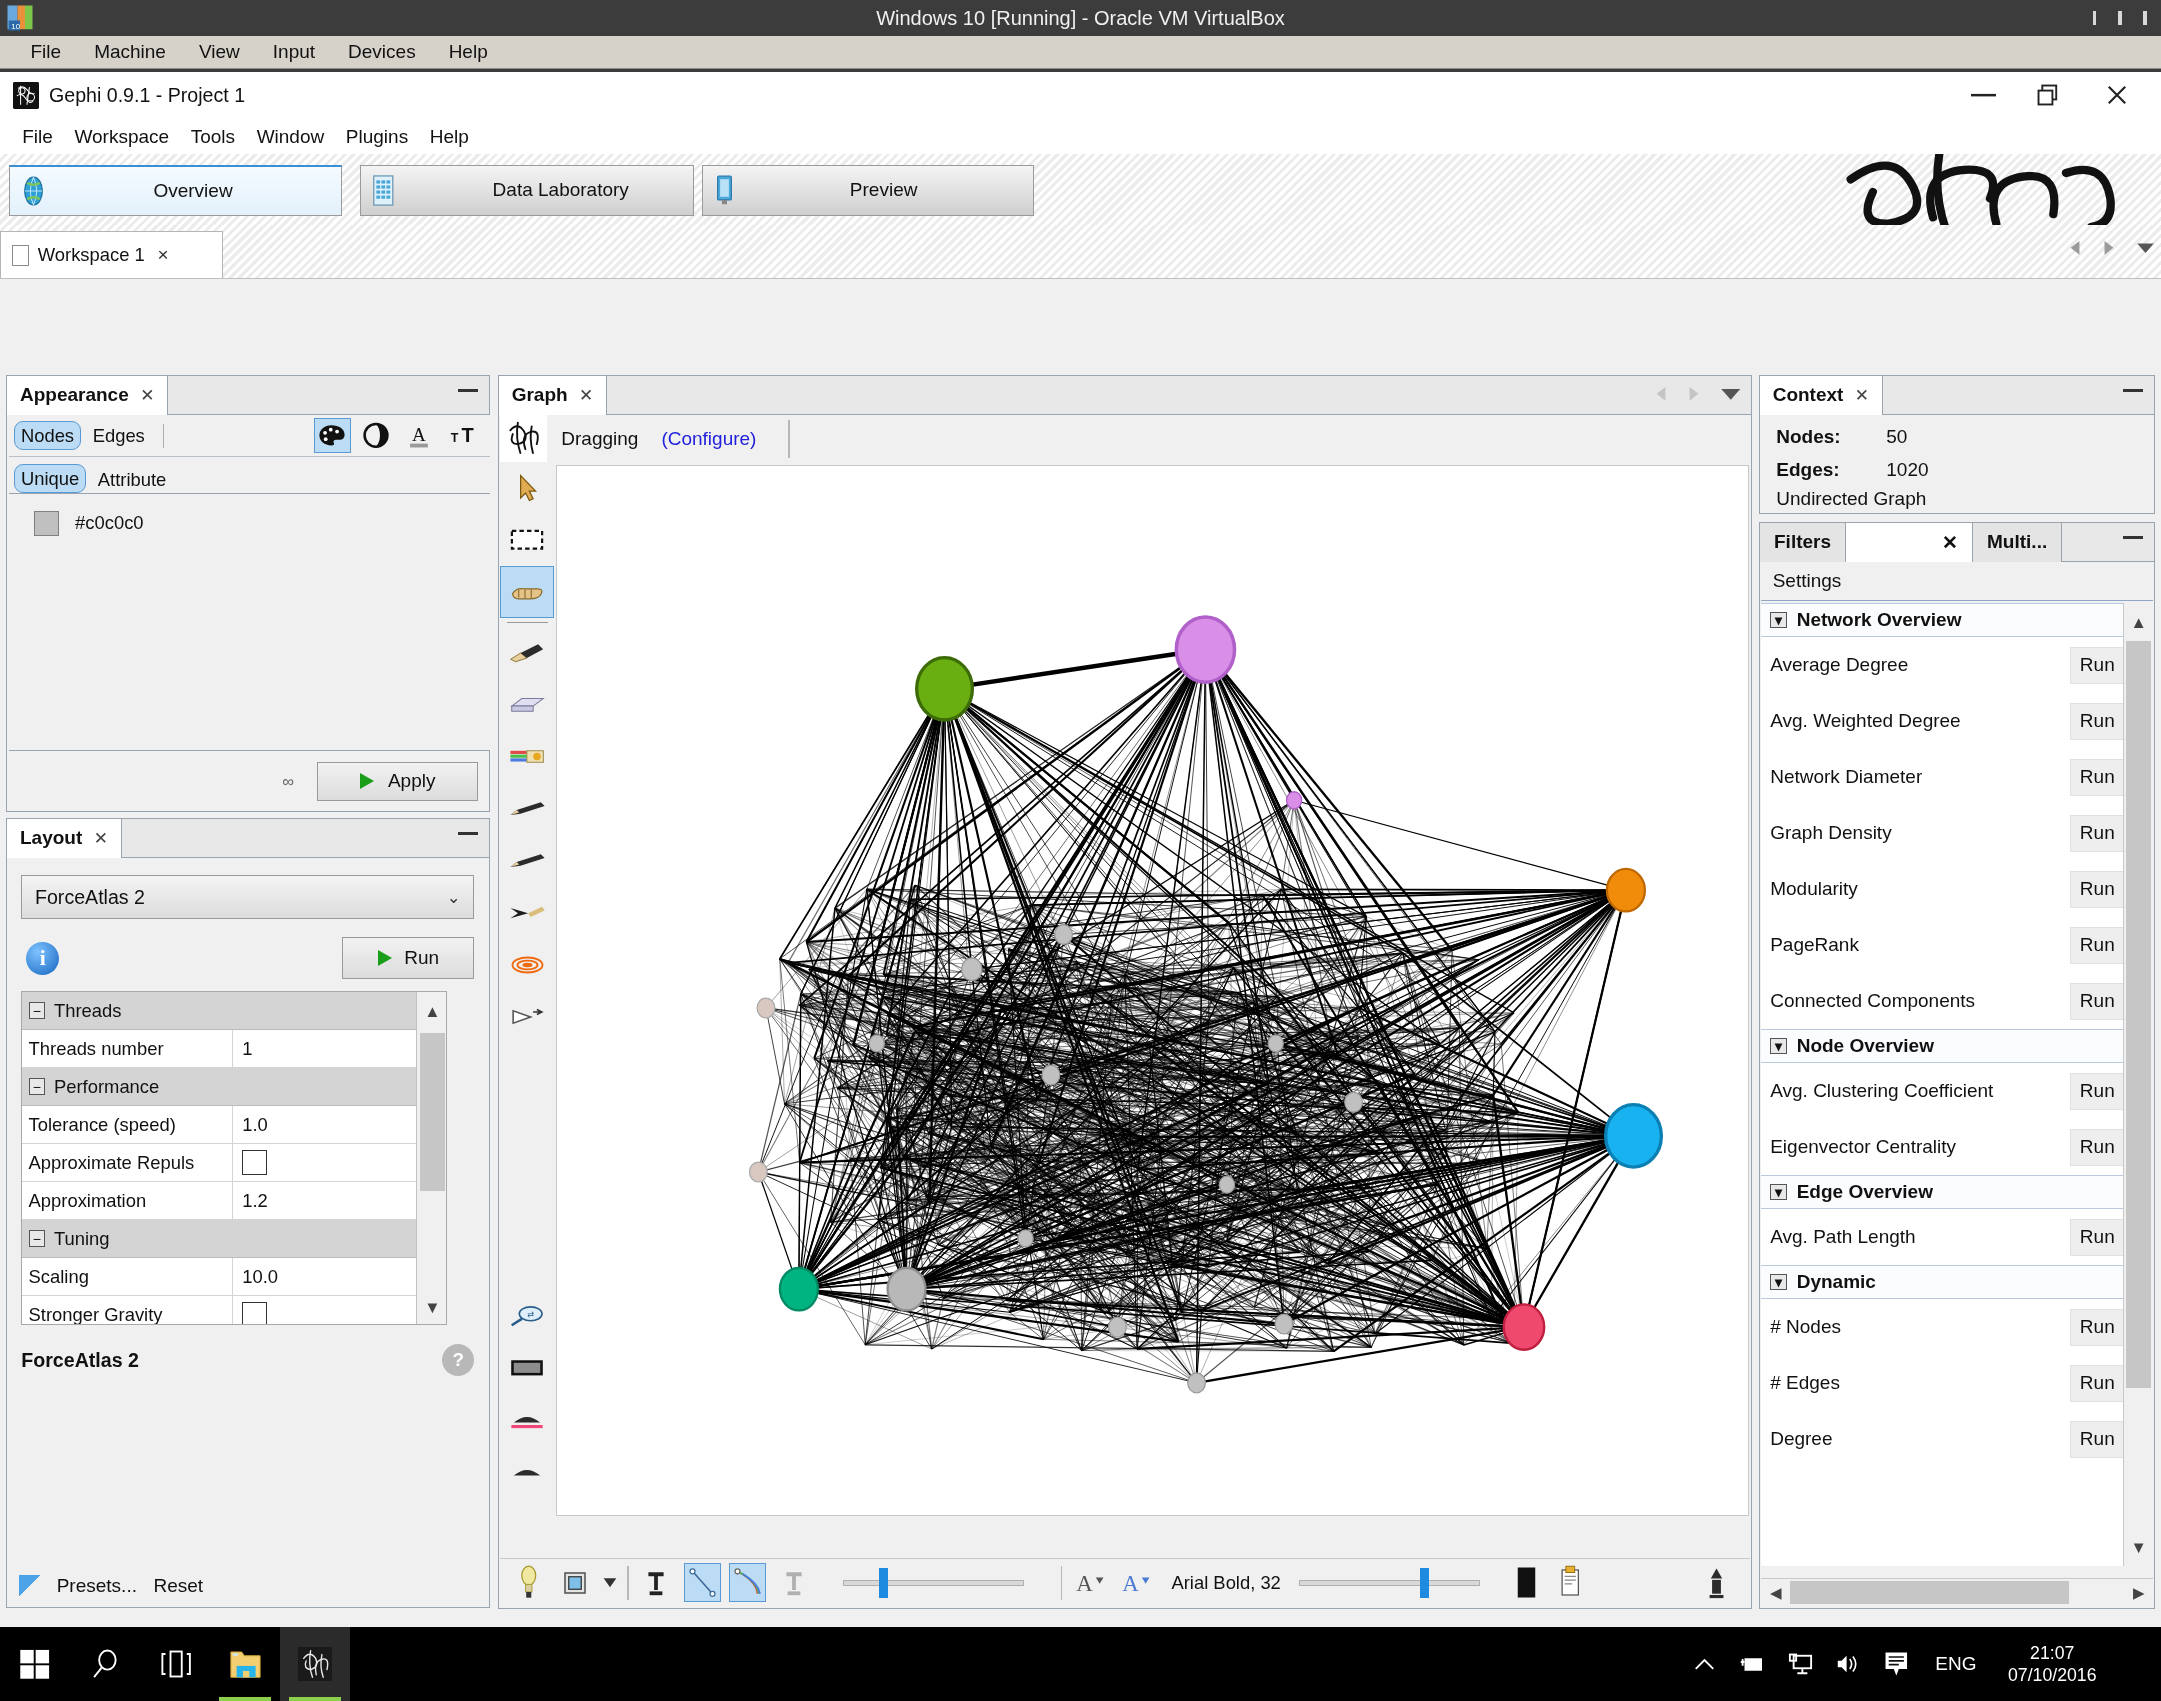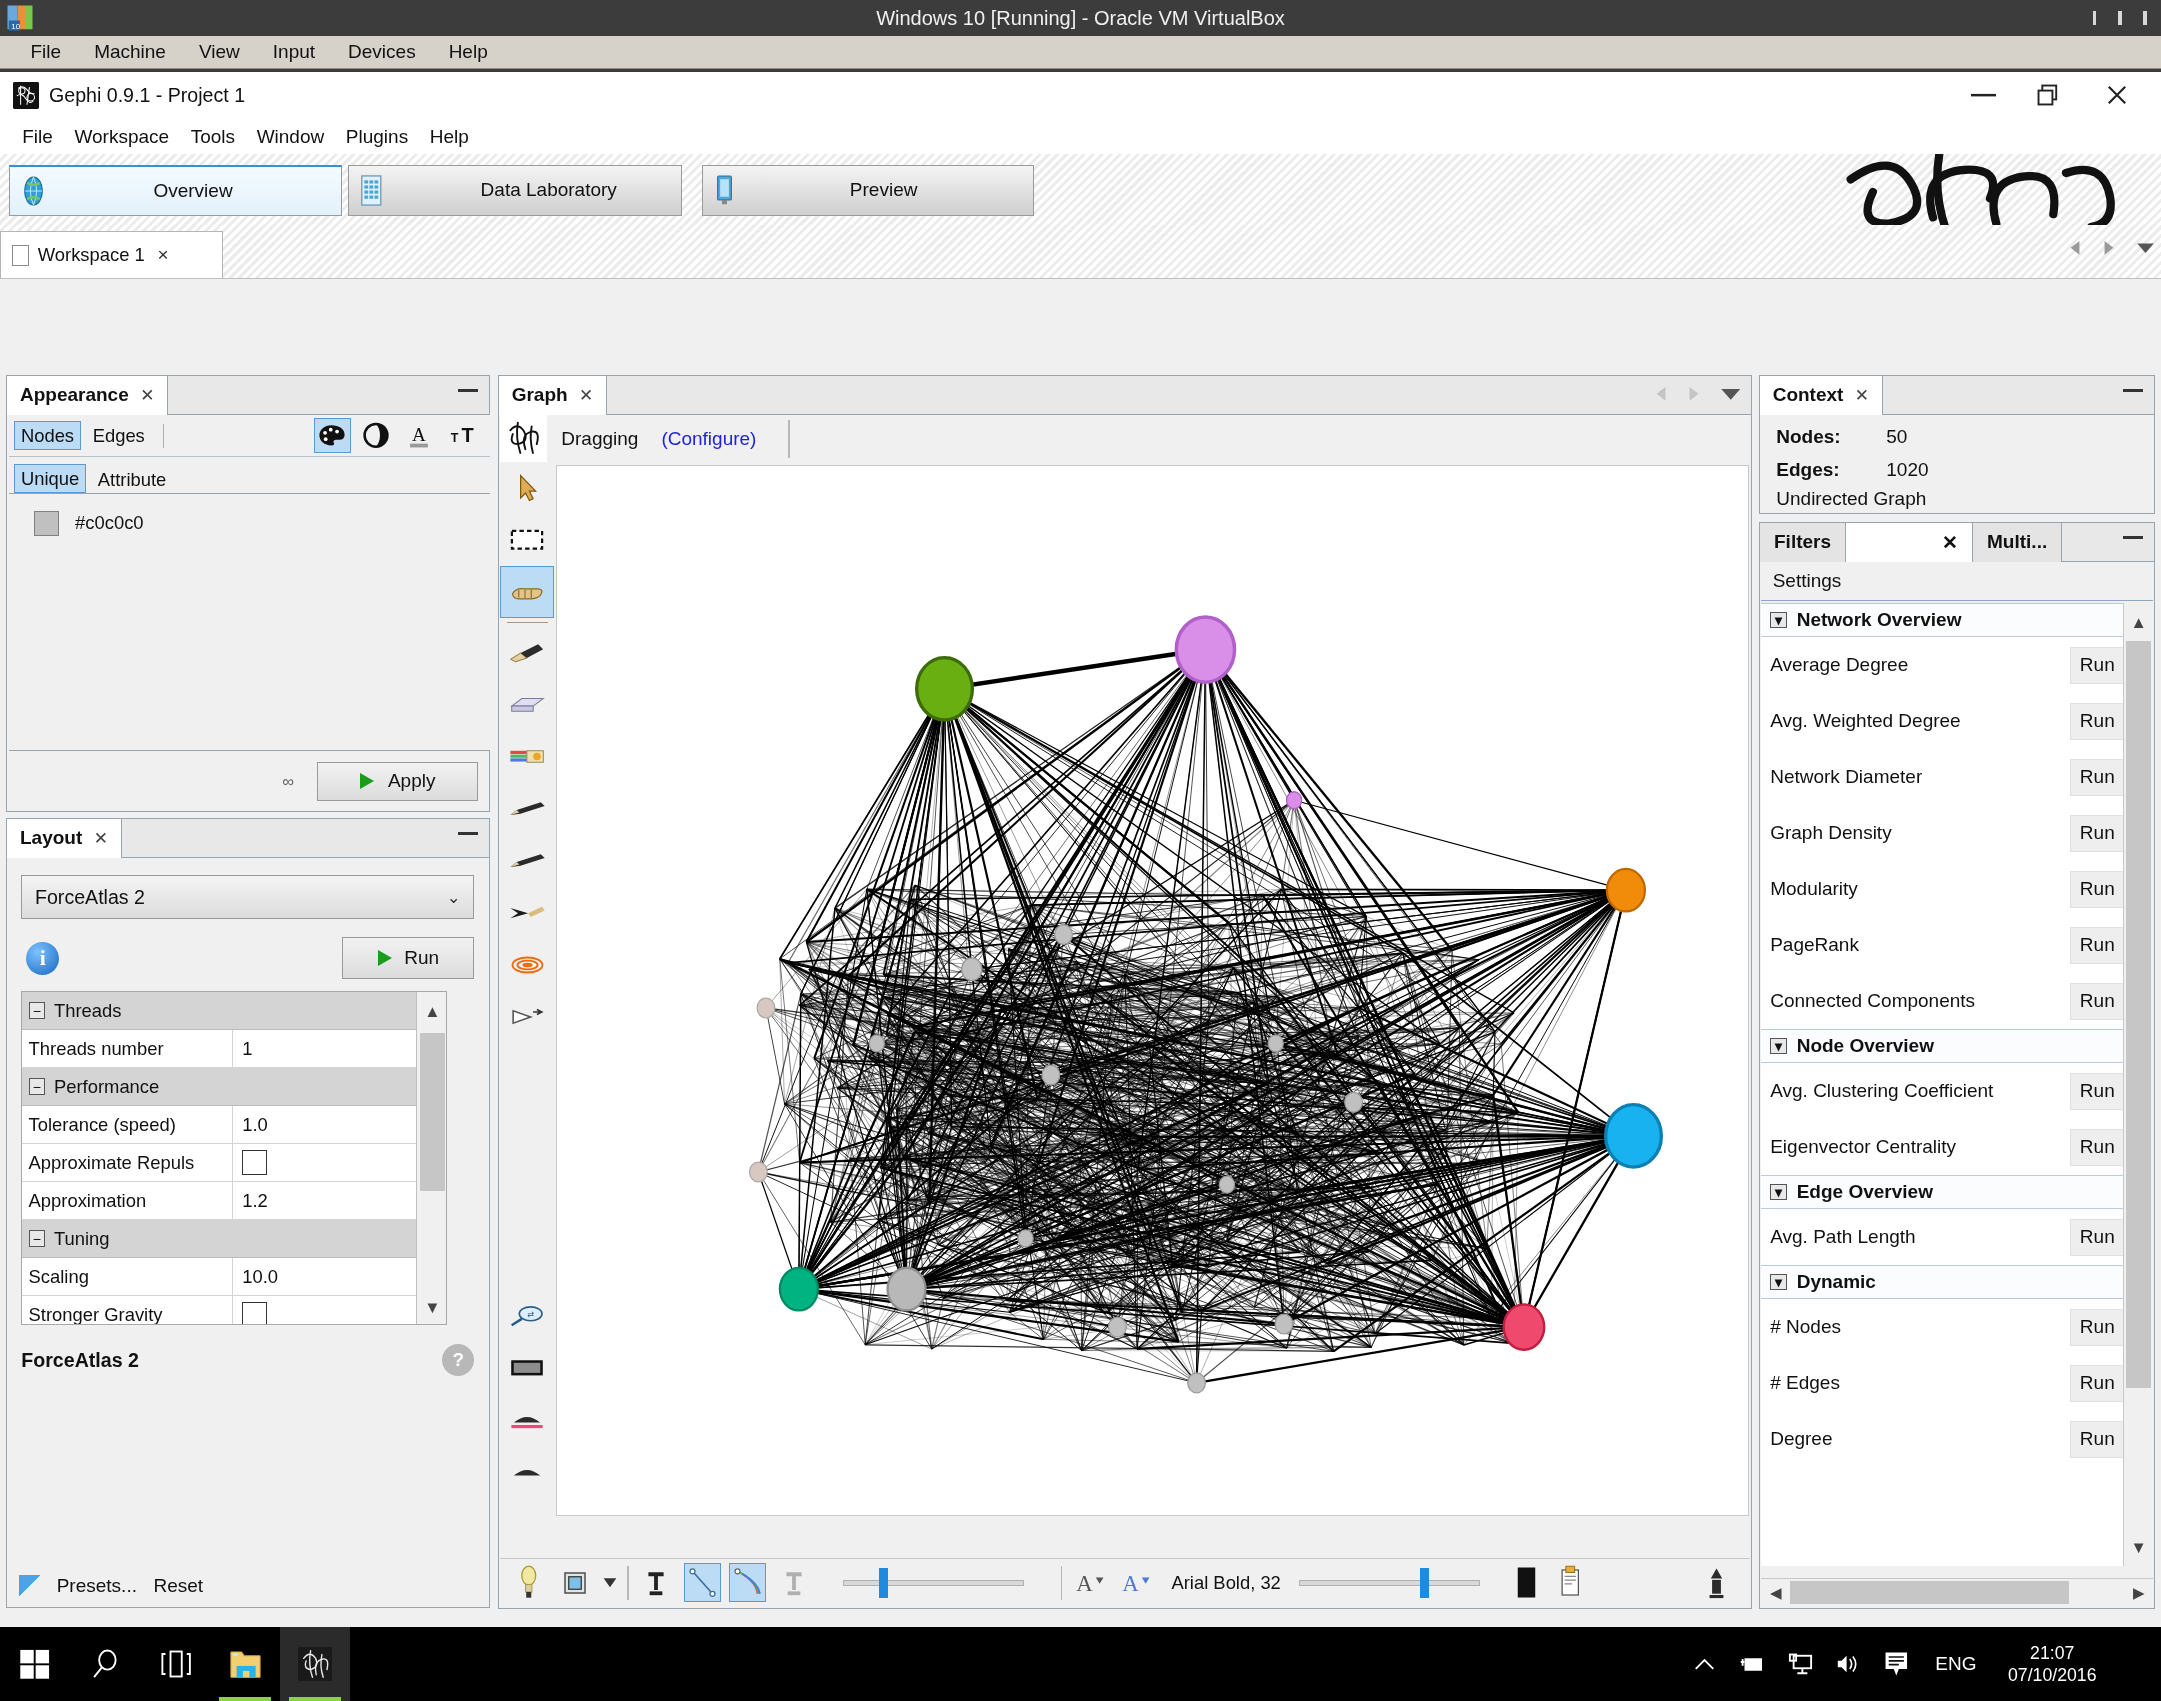--- a/index.html
+++ b/index.html
@@ -44,21 +44,21 @@
   #mode-tabs { position:absolute; left:0; top:82px; width:2161px; height:71px;
       background:#fde047; }
   #mode-tabs-hatch { position:absolute; left:0; top:0; width:2161px; height:71px;
       background:repeating-linear-gradient(135deg,#fff 0 3.2px,#ececec 3.2px 6.3px); }
   .mode-tab { position:absolute; top:10.8px; height:51px; border:1.3px solid #9a9a9a;
       display:flex; align-items:center; padding-left:8.9px; gap:11.4px;
       background:linear-gradient(#f4f4f4,#cfcfcf); font-size:19px; color:#111; }
   .mode-tab.active { background:linear-gradient(#f4fbff,#e3f1fb); border-top:2.5px solid #3a8fd0; }
   .mode-tab-label { flex:1; text-align:center; padding-right:14px; }
   #tab-overview { left:8.9px; width:333px; }
-  #tab-datalab  { left:348px; width:334px;gap:46px; }
+  #tab-datalab  { left:360px; width:334px;gap:46px; }
   #tab-preview  { left:702px; width:332px; }
 
   
   #workspace-bar { position:absolute; left:0; top:153px; width:2161px; height:54px;
       background:repeating-linear-gradient(135deg,#fff 0 3.2px,#ececec 3.2px 6.3px);
       border-bottom:1.3px solid #bfbfbf; }
   #workspace-tab { position:absolute; left:0; top:6.3px; height:47px; width:223px;
       background:#fff; border:1.3px solid #b5b5b5; border-bottom:none;
       display:flex; align-items:center; gap:8.9px; padding-left:11.4px; font-size:18.4px; color:#111; }
   #ws-doc-icon { width:16.5px; height:21.5px; background:#fff; border:1.3px solid #8b8b8b; }
@@ -77,21 +77,21 @@
   .panel-tab { height:39px; background:#fff; border-right:1.3px solid #9aa4b0;
       display:flex; align-items:center; gap:11.4px; padding:0 12.7px; font-size:19px;
       font-weight:bold; color:#111; }
   .panel-tab .xbtn { font-size:17px; font-weight:normal; color:#444; }
   .panel-minimize { position:absolute; right:11.4px; top:12.7px; width:20px; height:3.2px;
       background:#333; }
 
   #appearance-panel { left:0; top:0; width:484px; height:437px; }
   #appearance-toolbar { position:absolute; left:1.3px; top:39px; width:481px; height:42px;
       background:#f0f0f0; border-bottom:1.3px solid #b9c0c8; display:flex; align-items:center; }
-  .seg-btn { font-size:18.4px; color:#111; padding:2.5px 6.3px; margin-left:5px; }
+  .seg-btn { font-size:18.4px; color:#111; padding:2.5px 6.3px; margin-left:5px;border-radius:9px; }
   .seg-btn.sel { background:#bcdcf5; border:1.3px solid #5a9ad4; }
   .vsep { width:1.3px; height:24px; background:#b0b0b0; margin:0 11.4px; }
   .appr-icons { margin-left:auto; display:flex; align-items:center; gap:6.3px; padding-right:8.9px; }
   .appr-icon { width:37px; height:35px; display:flex; align-items:center; justify-content:center; }
   .appr-icon.sel { background:#bcdcf5; border:1.3px solid #5a9ad4; }
 
   #appearance-subtabs { position:absolute; left:1.3px; top:81px; width:481px; height:37px;
       background:#f0f0f0; border-bottom:1.3px solid #9aa4b0; display:flex; align-items:flex-end; }
   #appearance-list { position:absolute; left:1.3px; top:118px; width:481px; height:256px;
       background:#f0f0f0; }

